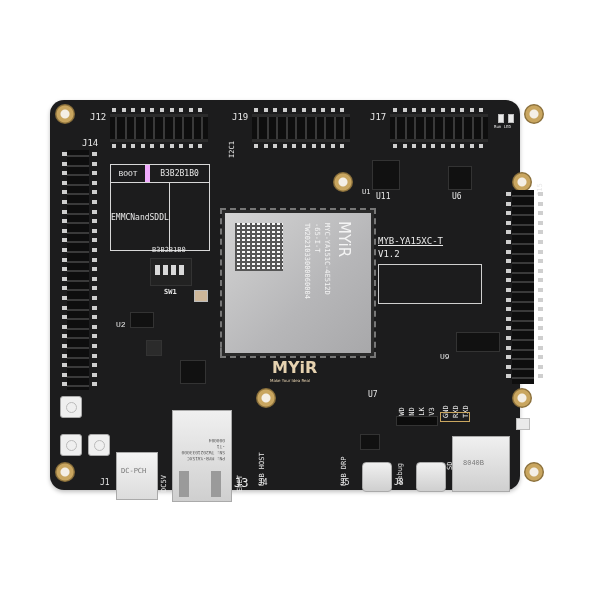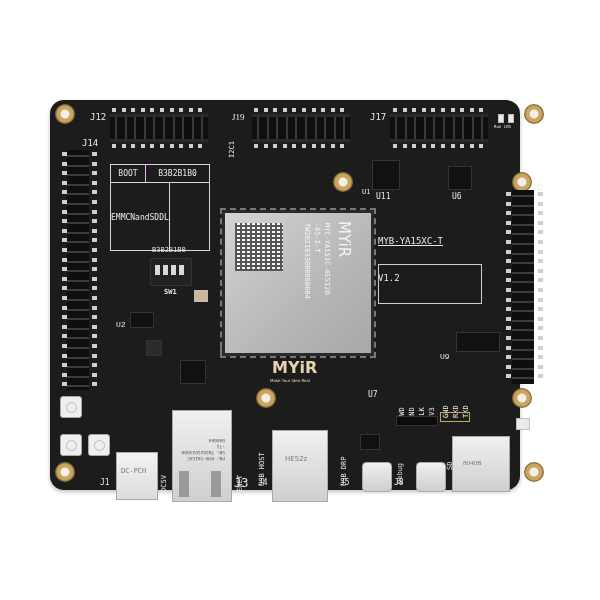--- a/index.html
+++ b/index.html
@@ -7,21 +7,21 @@
   .board{position:absolute;left:50px;top:100px;width:470px;height:390px;background:#1c1c1d;border-radius:14px;box-shadow:0 2px 4px rgba(0,0,0,.25);}
   .silk{position:absolute;color:#e8e8e8;font-family:"DejaVu Sans Mono",monospace;white-space:nowrap;}
   .hole{position:absolute;width:20px;height:20px;border-radius:50%;background:radial-gradient(circle,#f4efe6 0 4px,#c9a660 5px 8px,#8a6f3a 9px 10px);}
   .header-h{position:absolute;height:22px;background:repeating-linear-gradient(90deg,#0e0e0e 0 5px,#3a3a3a 5px 7px,#0e0e0e 7px 9.6px);border-top:3px solid #2b2b2b;border-bottom:3px solid #2b2b2b;}
   .header-v{position:absolute;width:22px;background:repeating-linear-gradient(180deg,#0e0e0e 0 5px,#3a3a3a 5px 7px,#0e0e0e 7px 9.6px);}
   .pinrow{position:absolute;height:4px;background:repeating-linear-gradient(90deg,#cfcfcf 0 4px,transparent 4px 9.6px);}
   .pincol{position:absolute;width:5px;background:repeating-linear-gradient(180deg,#cfcfcf 0 4px,transparent 4px 9.6px);}
   .boot-table{position:absolute;left:60px;top:64px;width:98px;height:85px;border:1px solid #d8d8d8;color:#e8e8e8;font-family:"DejaVu Sans Mono",monospace;font-size:8px;}
   .boot-table .hdr{display:flex;height:17px;border-bottom:1px solid #d8d8d8;}
   .boot-table .hdr div{flex:1;display:flex;align-items:center;justify-content:center;}
-  .boot-table .hdr div:first-child{border-right:1px solid #f0abfc;flex:0 0 34px;}
+  .boot-table .hdr div:first-child{border-right:5px solid #f0abfc;flex:0 0 34px;font-family:Liberation Mono, monospace;}
   .boot-table .body{display:flex;}
   .boot-table .col{display:flex;flex-direction:row;padding-top:3px;line-height:10px;align-items:center;}
   .boot-table .col.l{flex:0 0 34px;border-right:1px solid #d8d8d8;height:64px;}
   .boot-table .col.r{flex:1;}
   .som{position:absolute;left:172px;top:110px;width:146px;height:140px;background:linear-gradient(135deg,#d4d4d4,#b6b6b8 60%,#a8a8aa);border:3px solid #2a2a2a;outline:2px dashed #777;}
   .qr{position:absolute;left:10px;top:10px;width:48px;height:48px;background:#f7f7f7;
       background-image:repeating-linear-gradient(90deg,#555 0 2px,transparent 2px 5px),repeating-linear-gradient(0deg,#555 0 2px,transparent 2px 4px);}
   .som-text{position:absolute;color:#f4f4f4;font-family:"DejaVu Sans Mono",monospace;transform-origin:left top;transform:rotate(90deg);white-space:nowrap;}
   .chip{position:absolute;background:#111;border:1px solid #333;}
   .comp-white{position:absolute;background:#eaeaea;border:1px solid #bdbdbd;}
@@ -44,21 +44,21 @@
   <div class="hole" style="left:5px;top:362px;"></div>
   <div class="hole" style="left:462px;top:288px;"></div>
   <div class="hole" style="left:474px;top:362px;"></div>
   <div class="hole" style="left:206px;top:288px;"></div>
 
   <span class="silk" style="left:40px;top:12px;font-size:9px;">J12</span>
   <div class="pinrow" style="left:62px;top:8px;width:96px;"></div>
   <div class="header-h" style="left:60px;top:14px;width:98px;"></div>
   <div class="pinrow" style="left:62px;top:44px;width:96px;"></div>
 
-  <span class="silk" style="left:182px;top:12px;font-size:9px;font-family:Liberation Serif, serif;">J19</span>
+  <span class="silk" style="left:182px;top:12px;font-size:9px;">J19</span>
   <div class="pinrow" style="left:204px;top:8px;width:96px;"></div>
   <div class="header-h" style="left:202px;top:14px;width:98px;"></div>
   <div class="pinrow" style="left:204px;top:44px;width:96px;"></div>
   <span class="vtext" style="left:178px;top:58px;font-size:7px;">I2C1</span>
 
   <span class="silk" style="left:320px;top:12px;font-size:9px;">J17</span>
   <div class="pinrow" style="left:343px;top:8px;width:96px;"></div>
   <div class="header-h" style="left:340px;top:14px;width:98px;"></div>
   <div class="pinrow" style="left:343px;top:44px;width:96px;"></div>
 
@@ -112,21 +112,21 @@
     <span class="som-text" style="left:86px;top:10px;font-size:7px;">TW2021033000060004</span>
   </div>
   <span class="silk" style="left:312px;top:88px;font-size:7px;">U1</span>
 
   <div class="chip" style="left:322px;top:60px;width:26px;height:28px;"></div>
   <span class="silk" style="left:326px;top:92px;font-size:8px;">U11</span>
   <div class="chip" style="left:398px;top:66px;width:22px;height:22px;"></div>
   <span class="silk" style="left:402px;top:92px;font-size:8px;">U6</span>
 
   <span class="silk" style="left:328px;top:136px;font-size:9px;text-decoration:underline;">MYB-YA15XC-T</span>
-  <span class="silk" style="left:328px;top:149px;font-size:9px;margin-top:24px;">V1.2</span>
+  <span class="silk" style="left:328px;top:149px;font-size:9px;">V1.2</span>
   <div class="label-box" style="left:328px;top:164px;width:102px;height:38px;"></div>
 
   <div class="chip" style="left:406px;top:232px;width:42px;height:18px;"></div>
   <span class="silk" style="left:390px;top:252px;font-size:8px;font-family:Liberation Mono, monospace;">U9</span>
 
   <span class="logo" style="left:222px;top:258px;font-size:16px;">MYiR</span>
   <span class="logo" style="left:220px;top:278px;font-size:4px;font-weight:normal;">Make Your Idea Real</span>
 
   <span class="silk" style="left:318px;top:290px;font-size:8px;">U7</span>
   <div class="chip" style="left:310px;top:334px;width:18px;height:14px;"></div>
@@ -159,31 +159,28 @@
       <div>SN: TW2021033000</div>
       <div>-T1</div>
       <div>000004</div>
     </div>
     <div style="position:absolute;left:6px;top:60px;width:10px;height:26px;background:#9a9a9a;"></div>
     <div style="position:absolute;left:38px;top:60px;width:10px;height:26px;background:#9a9a9a;"></div>
   </div>
   <span class="vtext" style="left:186px;top:392px;font-size:7px;">ENET</span>
   <span class="silk" style="left:184px;top:376px;font-size:12px;">J3</span>
 
-  <div class="silver" style="left:222px;top:330px;width:54px;height:70px;">
-    <span style="position:absolute;left:12px;top:24px;font-size:7px;color:#777;">HE52z</span>
-  </div>
   <span class="vtext" style="left:208px;top:386px;font-size:7px;">USB HOST</span>
   <span class="silk" style="left:208px;top:378px;font-size:8px;">J4</span>
 
   <div class="silver" style="left:312px;top:362px;width:28px;height:28px;border-radius:4px;"></div>
   <span class="vtext" style="left:290px;top:386px;font-size:7px;">USB DRP</span>
   <span class="silk" style="left:290px;top:378px;font-size:8px;">J5</span>
 
   <div class="silver" style="left:366px;top:362px;width:28px;height:28px;border-radius:4px;"></div>
   <span class="vtext" style="left:346px;top:384px;font-size:7px;">Debug</span>
   <span class="silk" style="left:344px;top:378px;font-size:8px;">J8</span>
 
   <div class="silver" style="left:402px;top:336px;width:56px;height:54px;">
-    <span style="position:absolute;left:10px;top:22px;font-size:7px;color:#777;font-family:Liberation Serif, serif;text-align:right;">8040B</span>
+    <span style="position:absolute;left:10px;top:22px;font-size:7px;color:#777;font-family:Liberation Mono, monospace;text-align:right;">8040B</span>
   </div>
   <span class="vtext" style="left:396px;top:370px;font-size:7px;">SD</span>
 </div>
 
 </body></html>

